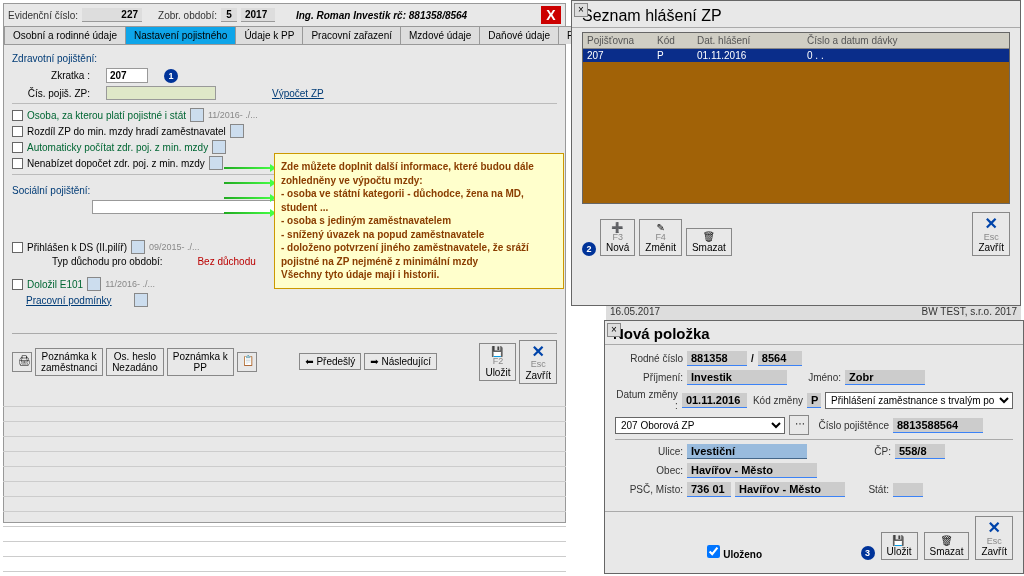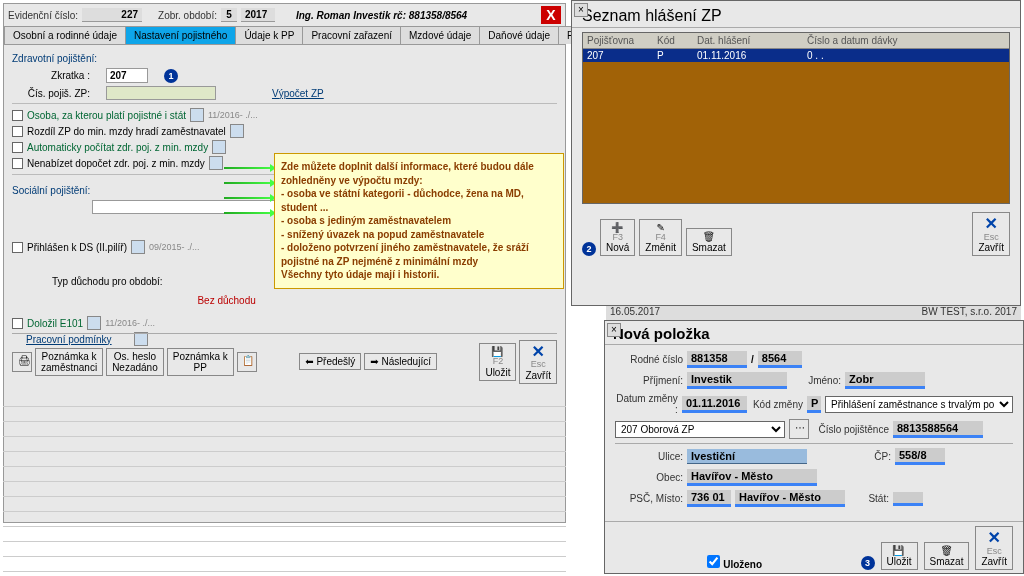--- a/index.html
+++ b/index.html
@@ -20,21 +20,21 @@
 .grp-title { color: #003b76; margin-bottom: 4px; }
 .fld-row { display: flex; align-items: center; gap: 16px; margin-bottom: 3px; }
 .fld-row label { text-align: right; width: 78px; }
 .inp { border: 1px solid #999; background: #fff; padding: 1px 3px; }
 .link { color: #003b76; text-decoration: underline; cursor: pointer; }
 .chk-row { display: flex; align-items: center; gap: 4px; margin: 2px 0; }
 .chk { width: 11px; height: 11px; border: 1px solid #666; background: #fff; }
 .green-row { color: #063; }
 .ico { display: inline-block; width: 14px; height: 14px; border: 1px solid #888; background: #cde; }
 .date-sm { color: #888; font-size: 9px; }
-.red-txt { color: #b00; margin-top: 39px; }
+.red-txt { color: #b00; }
 .badge { display: inline-block; width: 14px; height: 14px; border-radius: 50%; background: #039; color: #fff; text-align: center; line-height: 14px; font-size: 9px; font-weight: bold; }
 
 .tooltip { position: absolute; left: 270px; top: 108px; width: 290px; background: #ffffcc; border: 1px solid #c90; padding: 6px; font-size: 10px; color: #8a3d00; line-height: 1.35; z-index: 10; }
 .tooltip b { color: #8a3d00; }
 
 .arrow { position: absolute; height: 2px; background: linear-gradient(90deg, #2a2, #4f4); left: 220px; z-index: 9; }
 .arrow::after { content: ''; position: absolute; right: -6px; top: -3px; border: 4px solid transparent; border-left: 6px solid #4f4; }
 
 .btnbar { position: absolute; bottom: 138px; left: 8px; right: 8px; display: flex; align-items: center; gap: 3px; padding-top: 6px; border-top: 1px solid #aaa; }
 .btn { border: 1px solid #888; background: #e8e8e8; padding: 2px 5px; cursor: pointer; text-align: center; line-height: 1.1; }
@@ -52,21 +52,21 @@
 .listrow div { padding: 1px 4px; }
 .rt-btnbar { display: flex; gap: 4px; padding: 4px 10px; align-items: flex-end; }
 .status { position: absolute; left: 606px; top: 306px; width: 415px; height: 14px; display: flex; justify-content: space-between; font-size: 10px; color: #333; background: #ddd; padding: 0 4px; }
 
 
 .panel-rb { position: absolute; left: 604px; top: 320px; width: 420px; height: 254px; background: #e8e8e8; border: 1px solid #666; }
 .panel-rb h2 { font-size: 15px; padding: 4px 8px 2px; border-bottom: 1px solid #aaa; }
 .rb-body { padding: 6px 10px; }
 .rb-row { display: flex; align-items: center; gap: 4px; margin-bottom: 4px; }
 .rb-row .lbl { width: 68px; text-align: right; color: #333; }
-.val-bg { background: #ccc; border-bottom: 3px solid #3b82f6; padding: 1px 4px; font-weight: bold; font-size: 11px; }
+.val-bg { background: #ccc; border-bottom: 1px solid #3b82f6; padding: 1px 4px; font-weight: bold; font-size: 11px; }
 .val-blue { background: #9bd; border-bottom: 1px solid #468; padding: 1px 4px; font-weight: bold; font-size: 11px; }
 .sel { border: 1px solid #666; background: #fff; padding: 1px; font-size: 10px; }
 .rb-btnbar { display: flex; gap: 6px; justify-content: flex-end; align-items: flex-end; padding: 4px 10px; border-top: 1px solid #aaa; margin-top: 4px; }
 
 .sheet { position: absolute; left: 3px; top: 392px; width: 563px; height: 182px; }
 .sheet-row { height: 15px; border-bottom: 1px solid #ccc; }
 
 .x-blue { color: #04a; font-size: 16px; font-weight: bold; }
 </style>
 </head>

